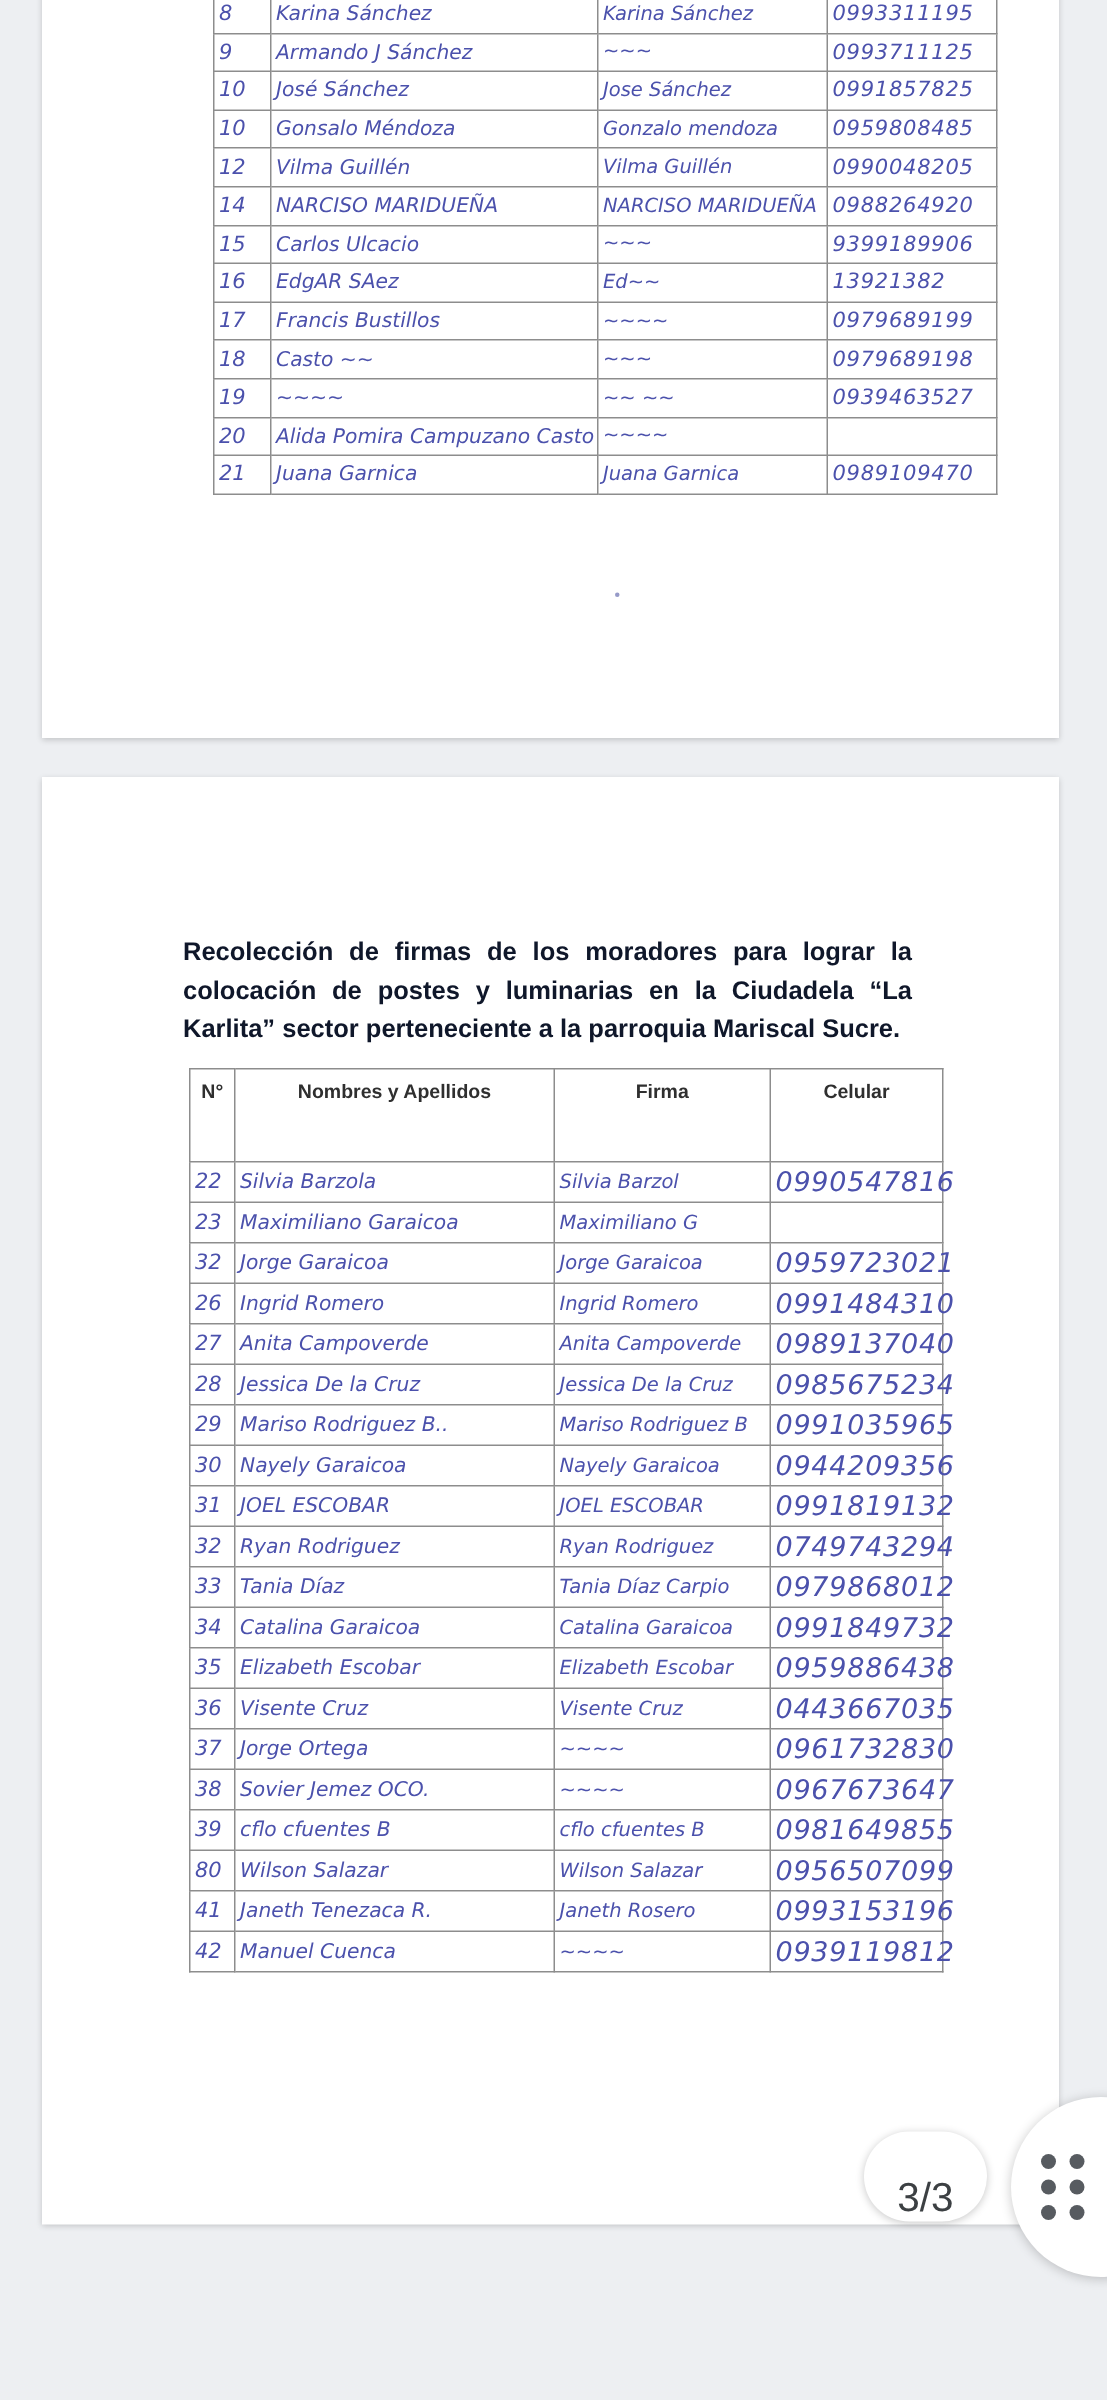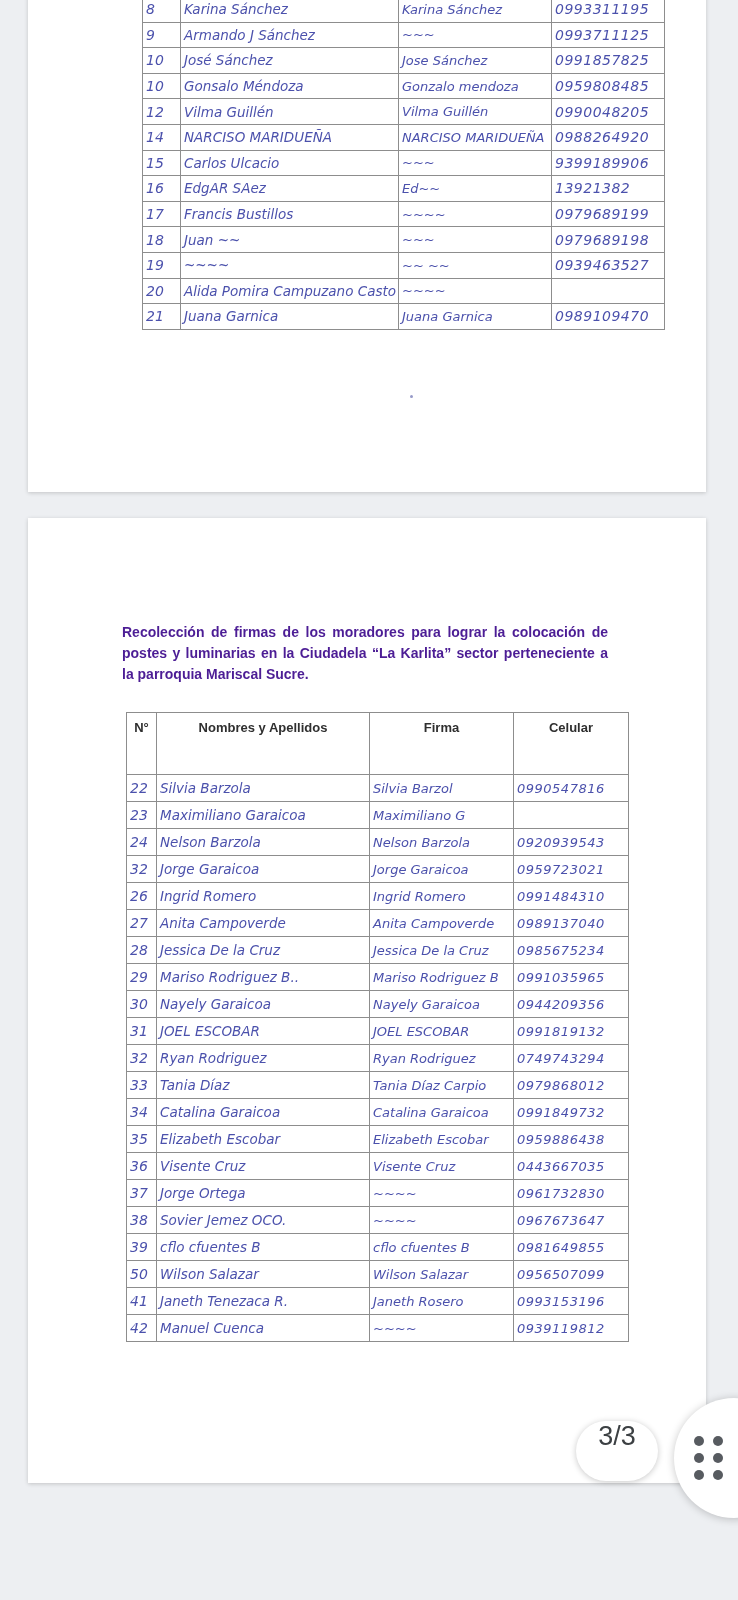--- a/index.html
+++ b/index.html
@@ -37,39 +37,39 @@
   }
   
   .hw, td.col-n, td.col-name, td.col-firma, td.col-phone{
     font-family:"DejaVu Sans", sans-serif;
     font-style:italic;
     color:#4b51ac;
     font-size:13.5px;
   }
   td.col-n{text-align:left;padding-left:5px;font-size:14px;}
   td.col-firma{font-size:13px;}
-  td.col-phone{font-size:13px;letter-spacing:.5px;}
+  td.col-phone{font-size:18px;letter-spacing:.5px;}
   #t1 td.col-phone{font-size:14px;}
 
   .heading{
     position:absolute;left:122px;top:622px;width:486px;
-    font-size:14px;font-weight:bold;color:#4c1d95;
+    font-size:17px;font-weight:bold;color:#0f172a;
     line-height:1.5;text-align:justify;
     font-family:"Liberation Sans", sans-serif;
   }
   .ink-speck{
     position:absolute;width:3px;height:3px;border-radius:50%;
     background:#6a6fb0;opacity:.7;
   }
   
   .page-pill{
     position:absolute;left:576px;top:1421px;width:82px;height:60px;
     background:#fff;border-radius:30px;
     box-shadow:0 1px 6px rgba(0,0,0,.22);
-    display:flex;align-items:flex-start;justify-content:center;
+    display:flex;align-items:flex-end;justify-content:center;
     font-size:27px;color:#3c4043;
   }
   .grid-button{
     position:absolute;left:674px;top:1398px;width:120px;height:120px;
     background:#fff;border-radius:50%;
     box-shadow:0 1px 8px rgba(0,0,0,.22);
   }
   .dots{
     position:absolute;left:20px;top:38px;
     display:grid;grid-template-columns:10px 10px;grid-template-rows:10px 10px 10px;
@@ -138,21 +138,21 @@
           <td class="col-phone">13921382</td>
         </tr>
         <tr>
           <td class="col-n">17</td>
           <td class="col-name">Francis Bustillos</td>
           <td class="col-firma">~~~~</td>
           <td class="col-phone">0979689199</td>
         </tr>
         <tr>
           <td class="col-n">18</td>
-          <td class="col-name">Juan ~~</td>
+          <td class="col-name">Casto ~~</td>
           <td class="col-firma">~~~</td>
           <td class="col-phone">0979689198</td>
         </tr>
         <tr>
           <td class="col-n">19</td>
           <td class="col-name">~~~~</td>
           <td class="col-firma">~~ ~~</td>
           <td class="col-phone">0939463527</td>
         </tr>
         <tr>
@@ -197,26 +197,20 @@
           <td class="col-firma">Silvia Barzol</td>
           <td class="col-phone">0990547816</td>
         </tr>
         <tr>
           <td class="col-n">23</td>
           <td class="col-name">Maximiliano Garaicoa</td>
           <td class="col-firma">Maximiliano G</td>
           <td class="col-phone"></td>
         </tr>
         <tr>
-          <td class="col-n">24</td>
-          <td class="col-name">Nelson Barzola</td>
-          <td class="col-firma">Nelson Barzola</td>
-          <td class="col-phone">0920939543</td>
-        </tr>
-        <tr>
           <td class="col-n">32</td>
           <td class="col-name">Jorge Garaicoa</td>
           <td class="col-firma">Jorge Garaicoa</td>
           <td class="col-phone">0959723021</td>
         </tr>
         <tr>
           <td class="col-n">26</td>
           <td class="col-name">Ingrid Romero</td>
           <td class="col-firma">Ingrid Romero</td>
           <td class="col-phone">0991484310</td>
@@ -293,21 +287,21 @@
           <td class="col-firma">~~~~</td>
           <td class="col-phone">0967673647</td>
         </tr>
         <tr>
           <td class="col-n">39</td>
           <td class="col-name">cflo cfuentes B</td>
           <td class="col-firma">cflo cfuentes B</td>
           <td class="col-phone">0981649855</td>
         </tr>
         <tr>
-          <td class="col-n">50</td>
+          <td class="col-n">80</td>
           <td class="col-name">Wilson Salazar</td>
           <td class="col-firma">Wilson Salazar</td>
           <td class="col-phone">0956507099</td>
         </tr>
         <tr>
           <td class="col-n">41</td>
           <td class="col-name">Janeth Tenezaca R.</td>
           <td class="col-firma">Janeth Rosero</td>
           <td class="col-phone">0993153196</td>
         </tr>

